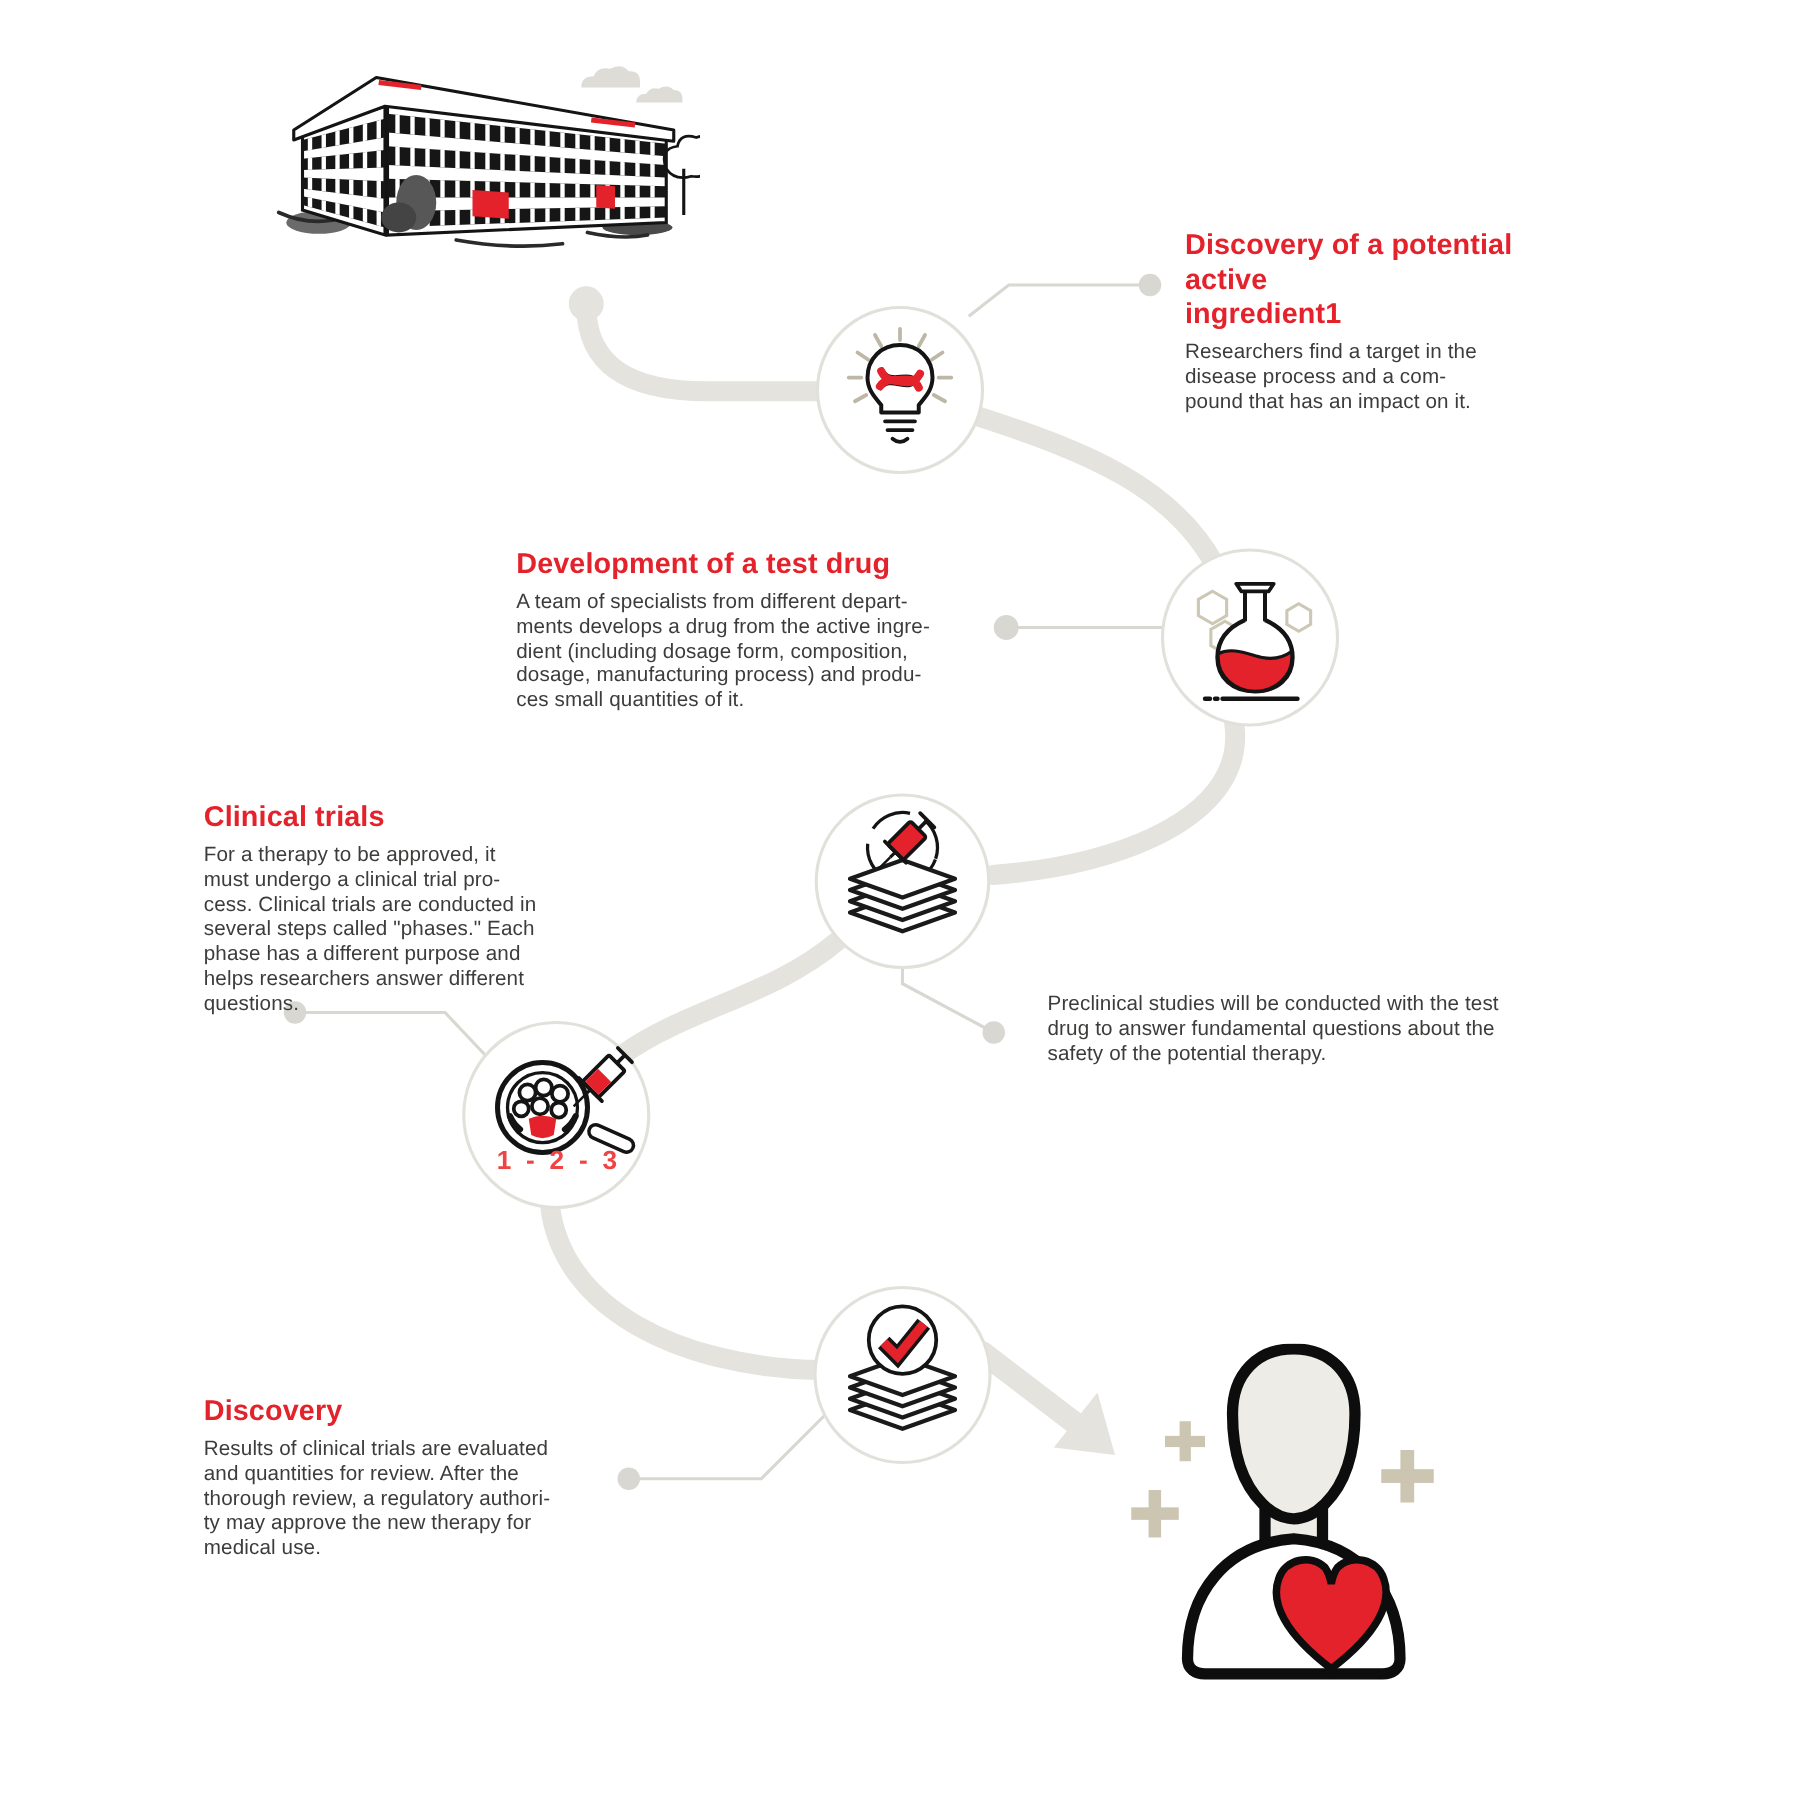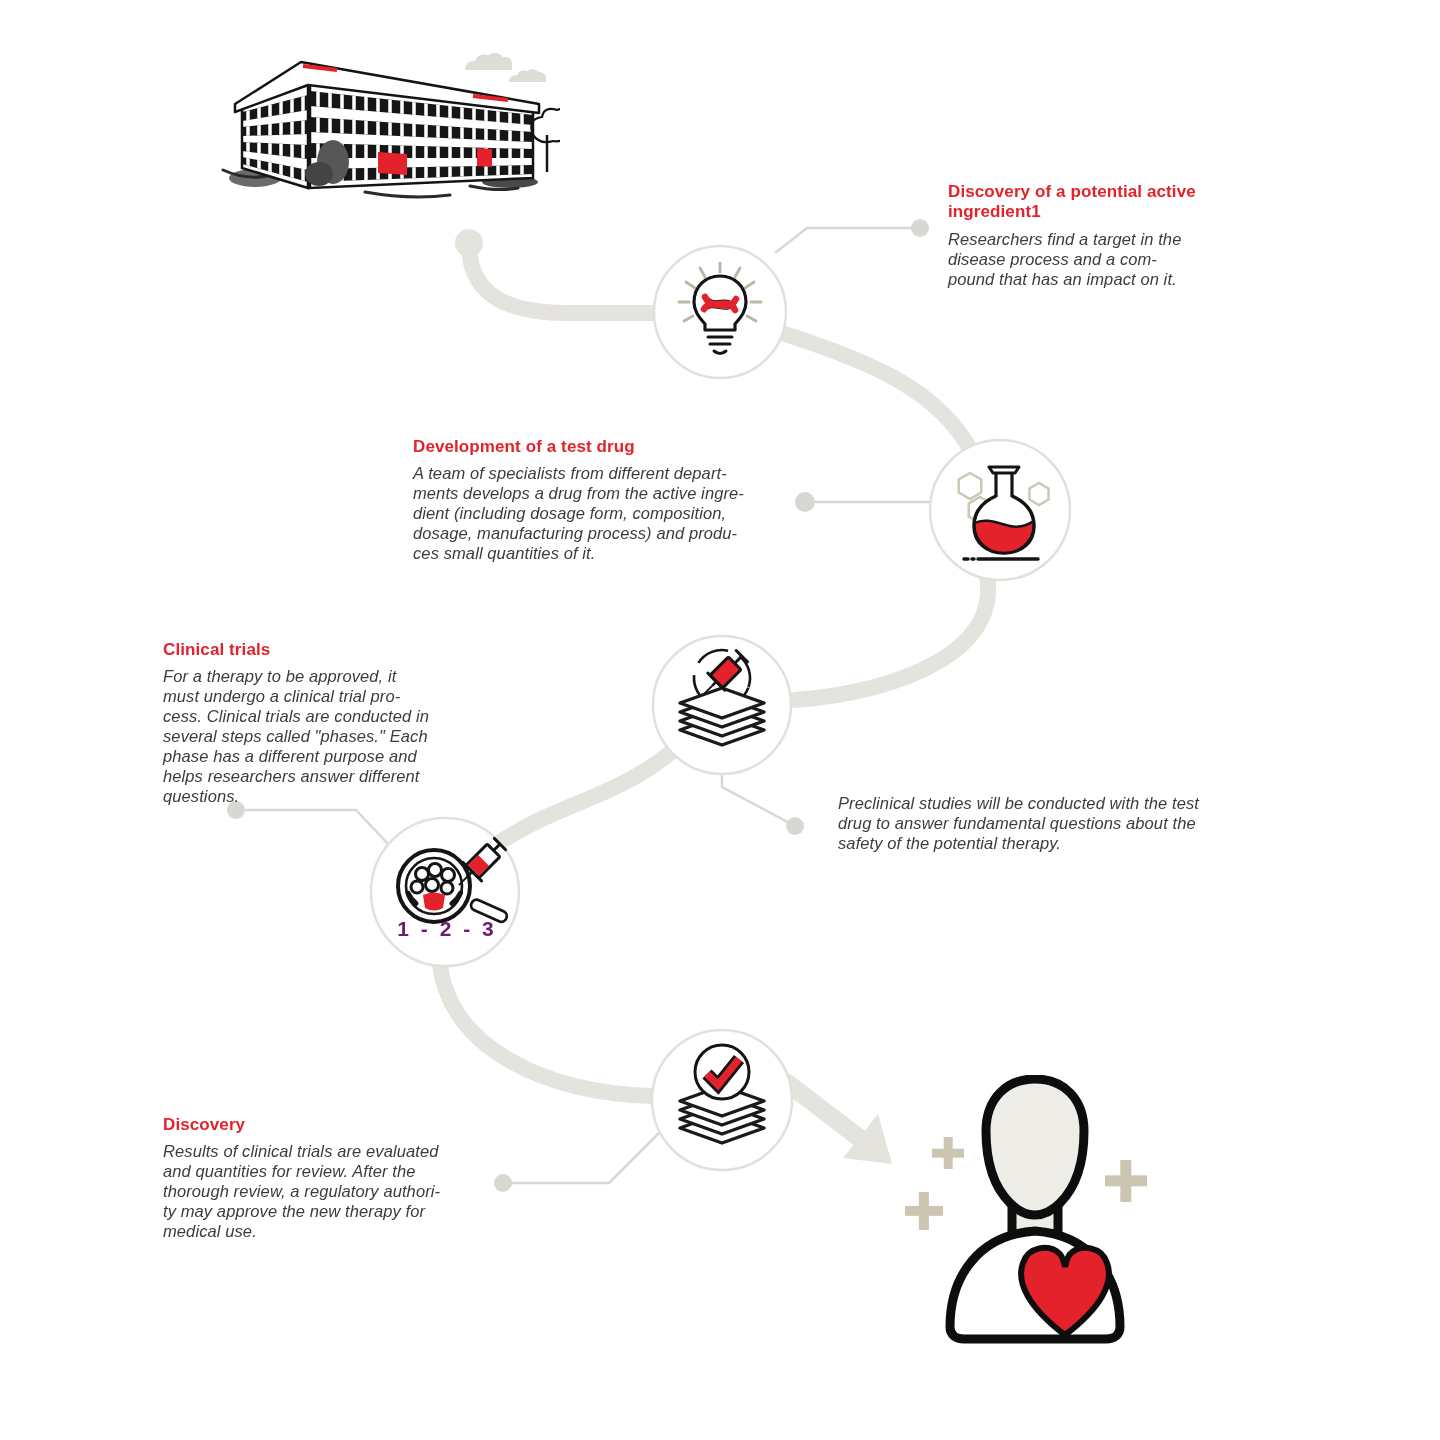--- a/index.html
+++ b/index.html
@@ -1,25 +1,25 @@
 <!DOCTYPE html>
 <html><head>
 <meta charset="utf-8">
 <style>
   html,body{margin:0;padding:0;background:#fff;}
   .canvas{position:relative;width:1440px;height:1440px;background:#ffffff;overflow:hidden;
           font-family:"Liberation Sans",sans-serif;}
   .abs{position:absolute;}
   svg{display:block;}
   .step-text{position:absolute;}
-  .step-title{color:#e4222b;font-weight:700;font-size:17px;line-height:1.2;
+  .step-title{color:#e4222b;font-weight:700;font-size:23px;line-height:1.2;
               white-space:pre-line;margin:0 0 7px 0;letter-spacing:.1px;}
   .step-body{color:#3c3c3b;font-size:16.5px;line-height:1.21;white-space:pre-line;
-             margin:0;letter-spacing:.1px;font-style:italic;}
-  .phases{position:absolute;color:#701a75;font-weight:700;font-size:21px;
+             margin:0;letter-spacing:.1px;}
+  .phases{position:absolute;color:#ef4444;font-weight:700;font-size:21px;
           letter-spacing:3px;text-align:center;}
   .plus{position:absolute;}
   .plus::before{content:"";position:absolute;left:50%;top:0;width:27%;height:100%;
                 transform:translateX(-50%);background:#cbc5b2;}
   .plus::after{content:"";position:absolute;top:50%;left:0;height:27%;width:100%;
                transform:translateY(-50%);background:#cbc5b2;}
 </style>
 </head>
 <body>
 

